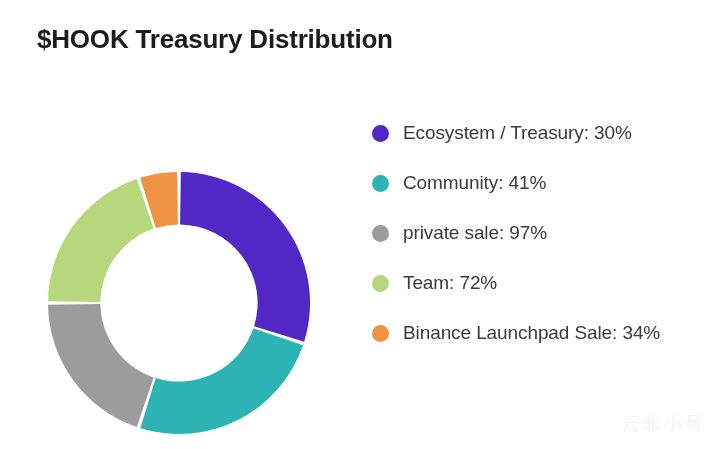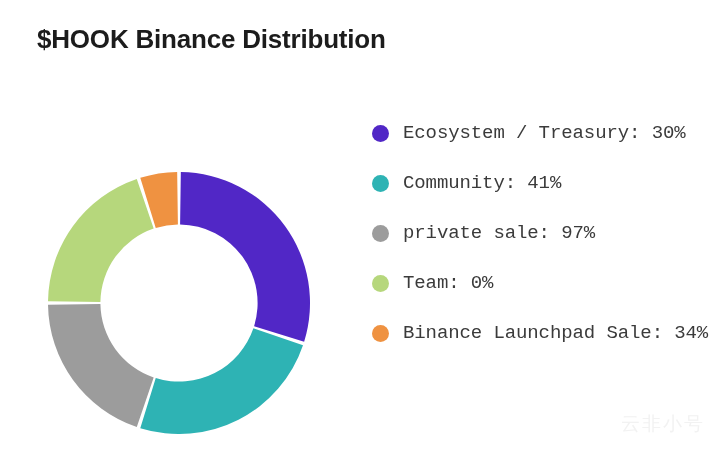--- a/index.html
+++ b/index.html
@@ -42,21 +42,20 @@
   #legend {
     position: absolute;
     left: 372px;
     top: 108px;
     width: 330px;
   }
   .legend-row {
     display: flex;
     align-items: center;
     height: 50px;
-    font-family: Liberation Mono, monospace;
   }
   .legend-dot {
     width: 17px;
     height: 17px;
     border-radius: 50%;
     flex: 0 0 auto;
     margin-right: 14px;
   }
   .legend-label {
     font-size: 19px;
@@ -73,21 +72,21 @@
     letter-spacing: 2px;
     user-select: none;
     white-space: nowrap;
   }
 </style>
 </head>
 <body>
 
 <div id="page">
 
-  <div id="chart-title">$HOOK Binance Distribution</div>
+  <div id="chart-title">$HOOK Treasury Distribution</div>
 
   <div id="donut-wrap">
     <svg id="donut-svg" viewBox="0 0 262 262">
       <g id="donut-slices">
           <path d="M 132.82904562442803 0.012769354781141828 A 131 131 0 0 1 256.141465438027 169.73775455577012 L 206.0848792628162 154.24265273346208 A 78.6 78.6 0 0 0 132.09742737465683 52.407661612868694 Z" fill="#5127C6"></path>
           <path d="M 255.0110530751562 173.21680607519693 A 131 131 0 0 1 92.26224544422993 256.141465438027 L 107.75734726653795 206.08487926281623 A 78.6 78.6 0 0 0 205.40663184509373 156.33008364511818 Z" fill="#2EB3B4"></path>
           <path d="M 88.78319392480303 255.0110530751562 A 131 131 0 0 1 0.012769354781141828 132.82904562442806 L 52.407661612868694 132.09742737465683 A 78.6 78.6 0 0 0 105.66991635488182 205.40663184509373 Z" fill="#9C9C9C"></path>
           <path d="M 0.012769354781141828 129.170954375572 A 131 131 0 0 1 88.7831939248029 6.988946924843816 L 105.66991635488175 56.5933681549063 A 78.6 78.6 0 0 0 52.407661612868694 129.9025726253432 Z" fill="#B6D77C"></path>
           <path d="M 92.26224544422988 5.858534561972988 A 131 131 0 0 1 129.17095437557194 0.012769354781141828 L 129.90257262534317 52.407661612868694 A 78.6 78.6 0 0 0 107.75734726653792 55.9151207371838 Z" fill="#EF9241"></path>
         </g>
@@ -102,21 +101,21 @@
       <div class="legend-row">
         <span class="legend-dot" style="background: rgb(46, 179, 180);"></span>
         <span class="legend-label">Community: 41%</span>
       </div>
       <div class="legend-row">
         <span class="legend-dot" style="background: rgb(156, 156, 156);"></span>
         <span class="legend-label">private sale: 97%</span>
       </div>
       <div class="legend-row">
         <span class="legend-dot" style="background: rgb(182, 215, 124);"></span>
-        <span class="legend-label">Team: 0%</span>
+        <span class="legend-label">Team: 72%</span>
       </div>
       <div class="legend-row">
         <span class="legend-dot" style="background: rgb(239, 146, 65);"></span>
         <span class="legend-label">Binance Launchpad Sale: 34%</span>
       </div>
     </div>
 
   <div id="watermark">云非小号</div>
 
 </div>

